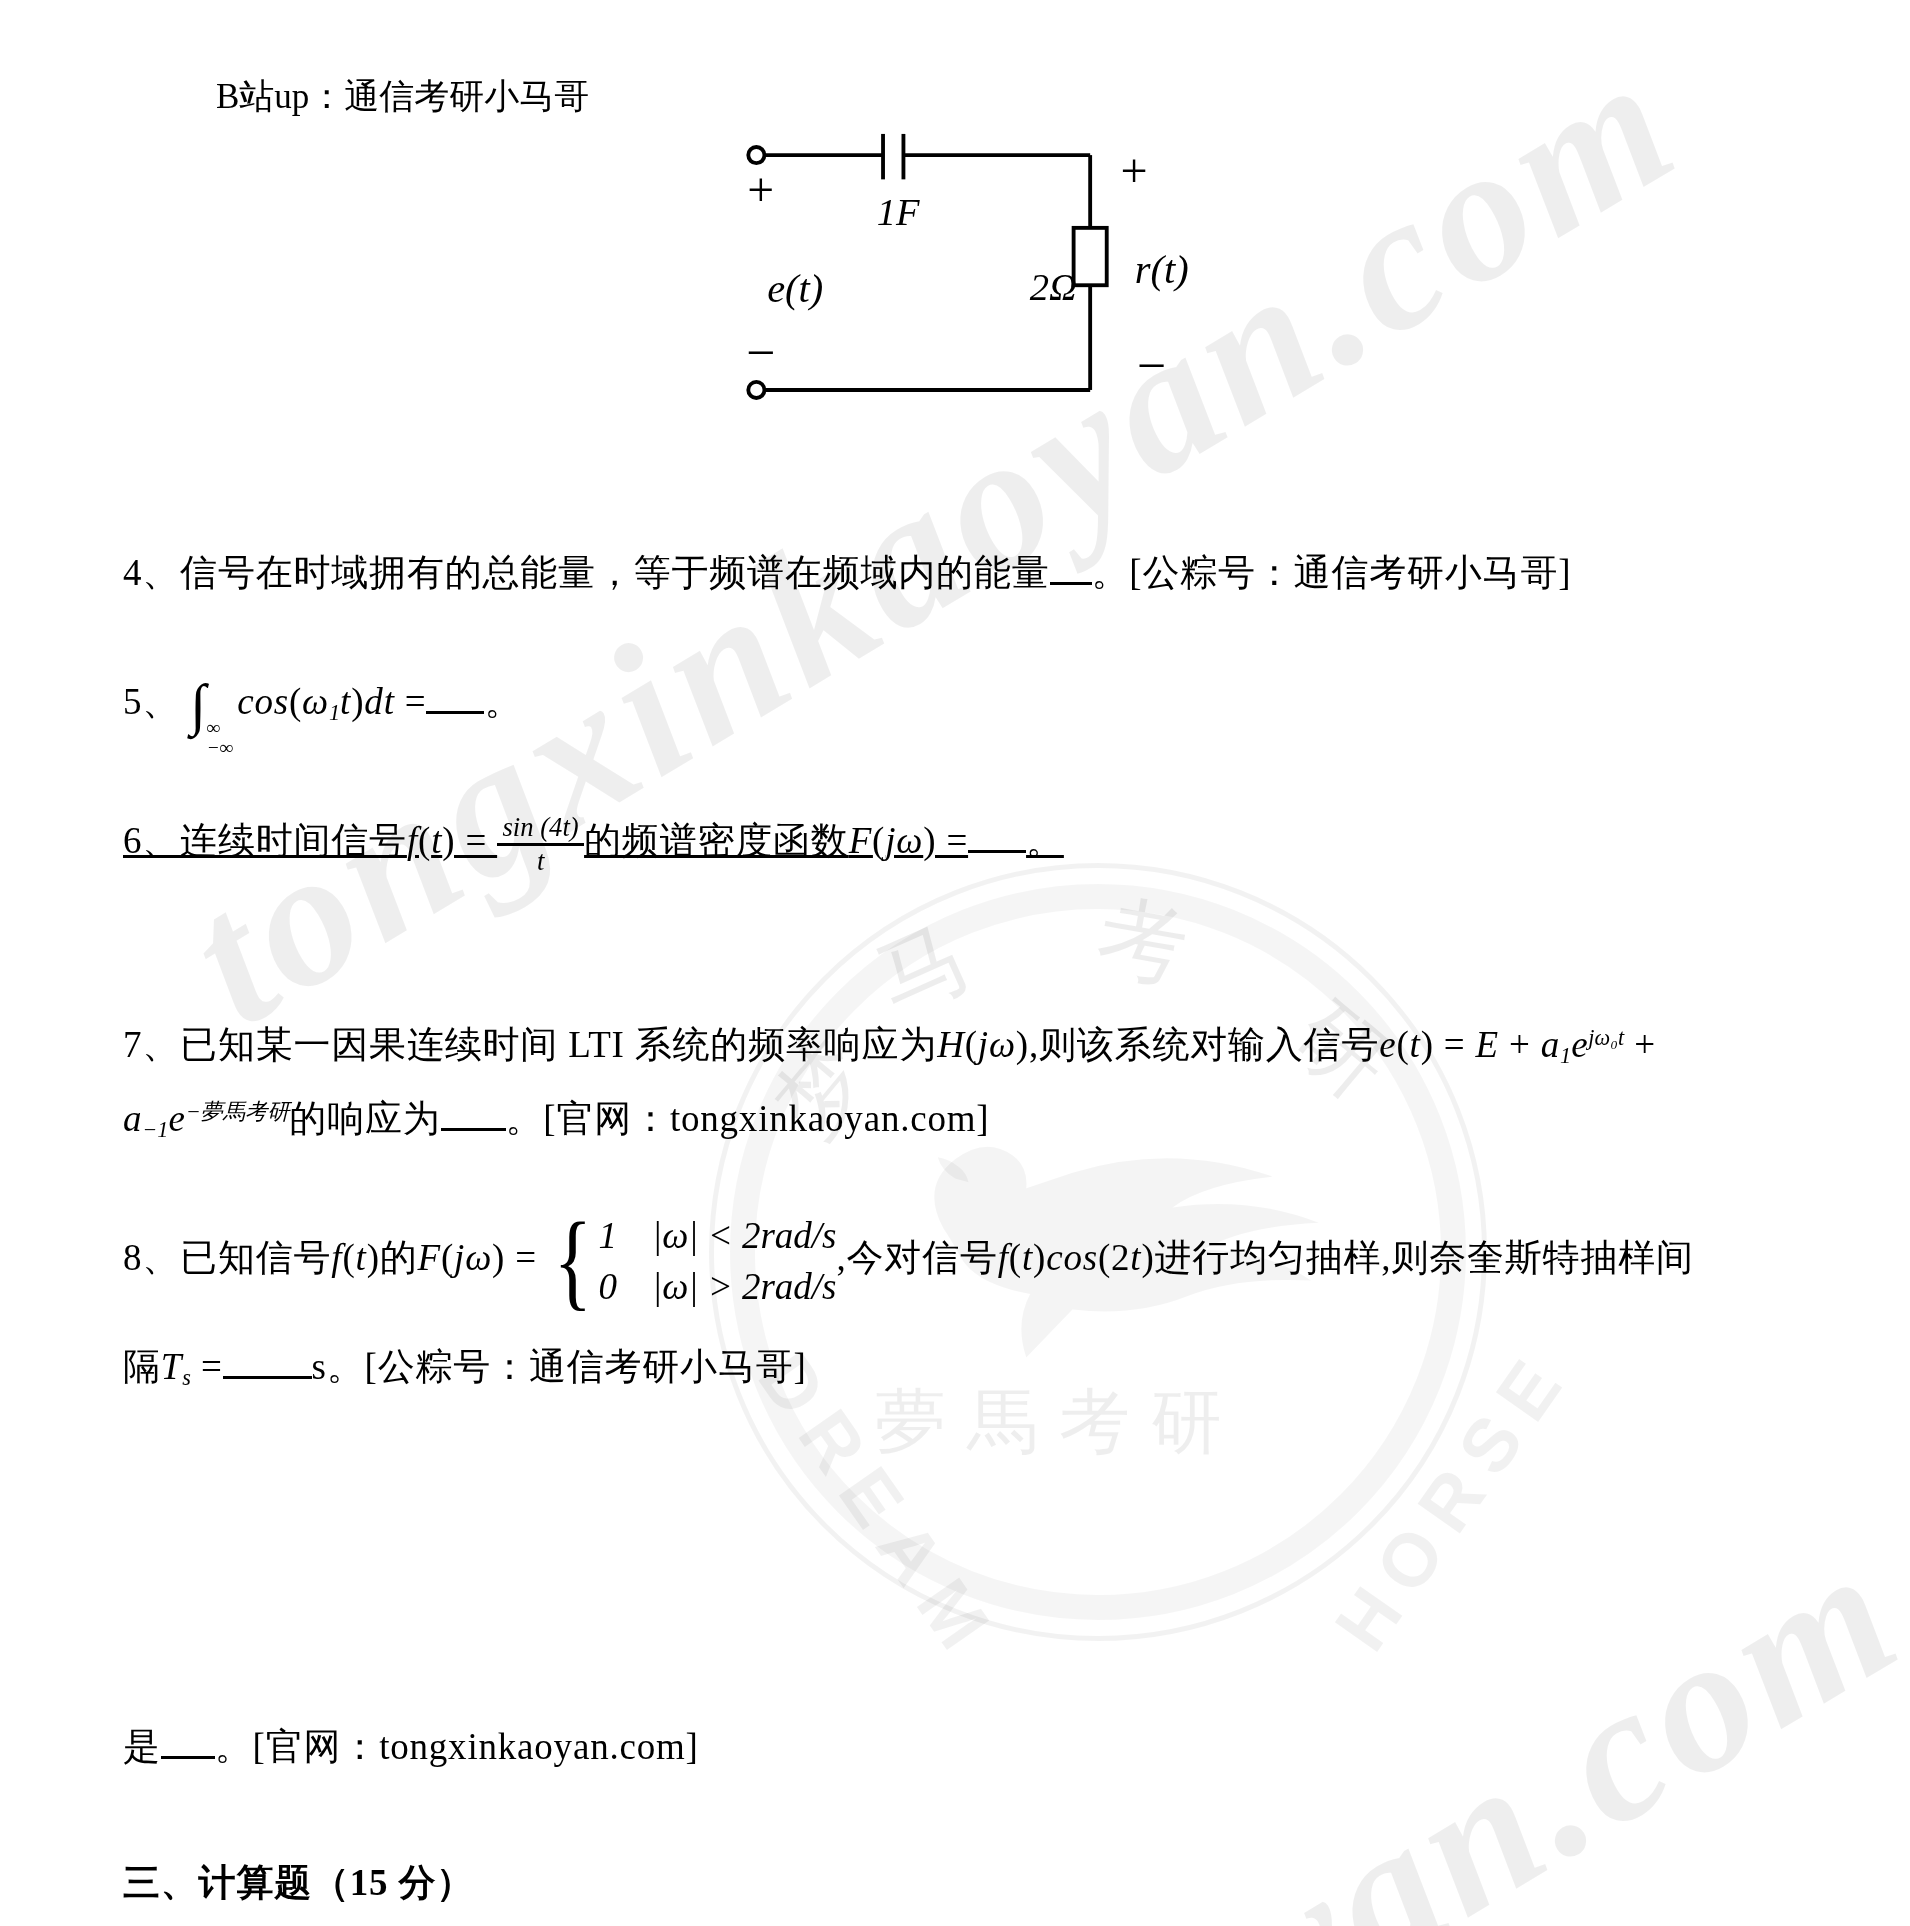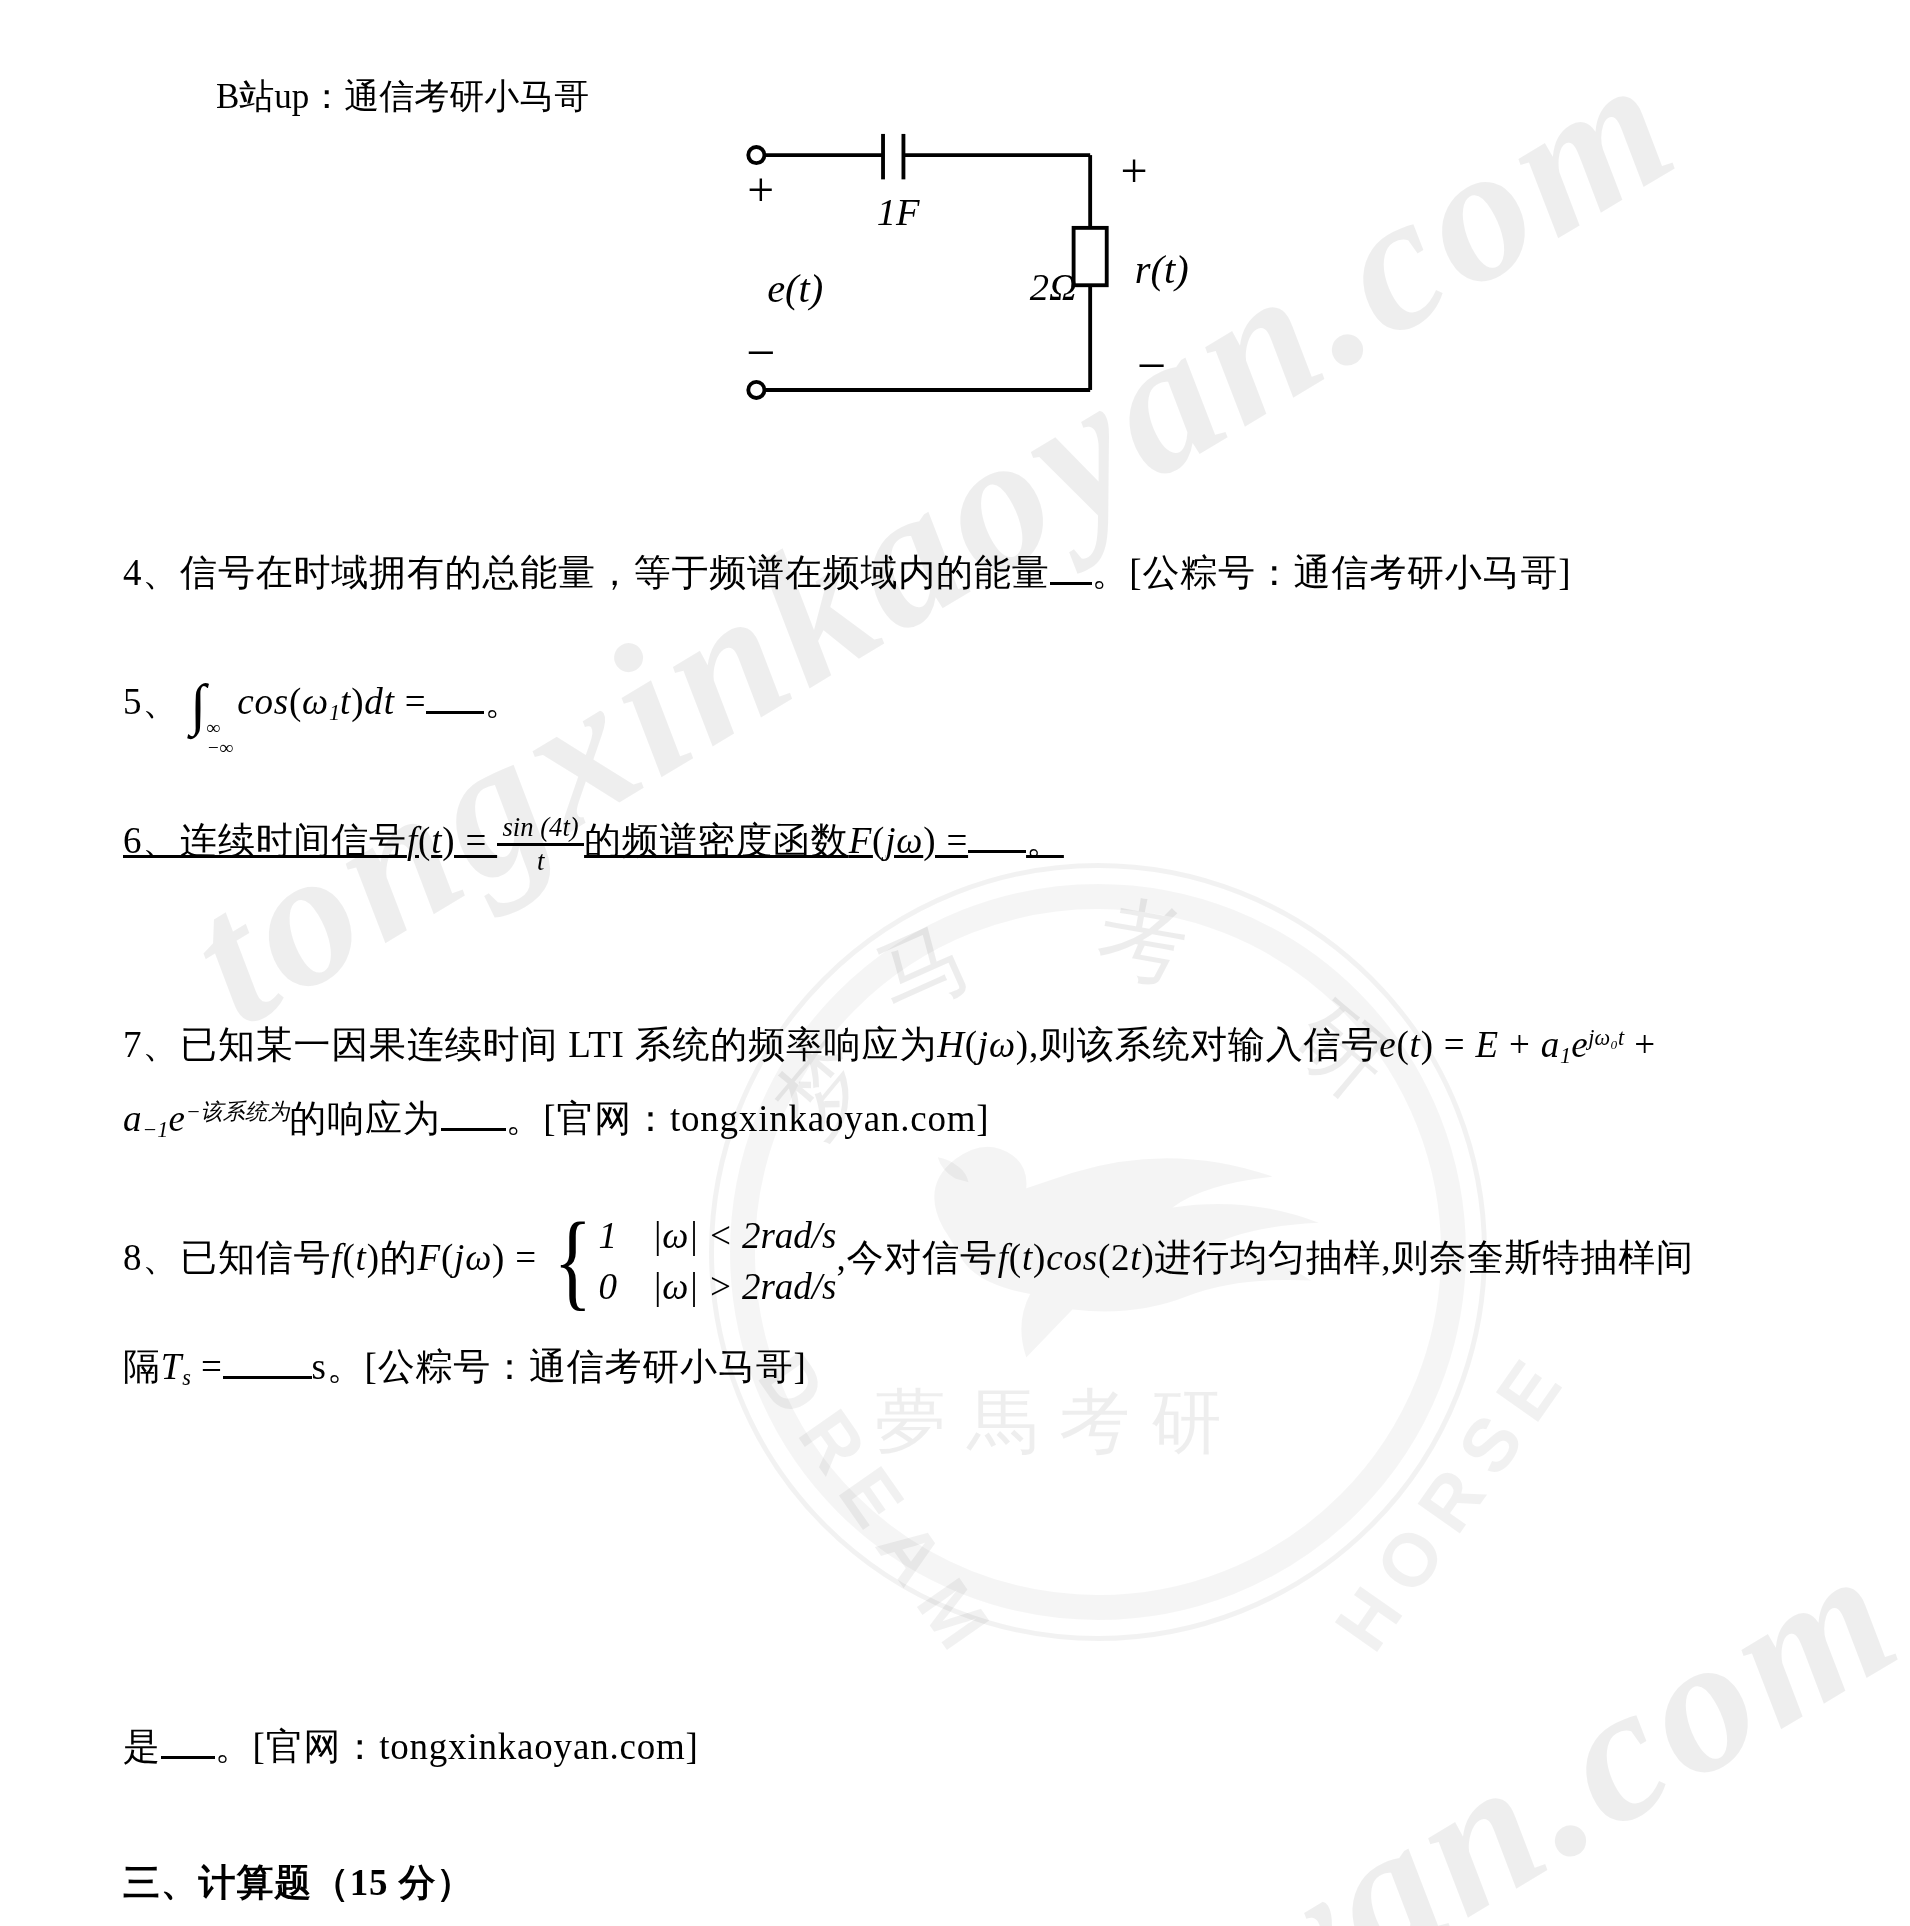--- a/index.html
+++ b/index.html
@@ -108,21 +108,21 @@
     <text x="1100" y="665" font-size="135">−</text>
   </svg>
 
   <div class="q" style="top:536px;">4、信号在时域拥有的总能量，等于频谱在频域内的能量<span class="blank" style="width: 42px;"></span>。[公粽号：通信考研小马哥]</div>
   <div class="q" style="top:665px;">5、 <span class="intsign">∫</span><span class="lims">
         <span>∞</span>
         <span>−∞</span>
       </span><i>cos</i>(<i>ω</i><sub>1</sub><i>t</i>)<i>dt</i> =<span class="blank" style="width: 58px;"></span>。</div>
   <div class="q" style="top:804px;text-decoration:underline;">6、连续时间信号<i>f</i>(<i>t</i>) = <span class="frac"><span class="num">sin (4t)</span><span class="den">t</span></span>的频谱密度函数<i>F</i>(<i>jω</i>) =<span class="blank" style="width: 58px;"></span>。</div>
   <div class="q justify" style="top:1001px;">7、已知某一因果连续时间 LTI 系统的频率响应为<i>H</i>(<i>jω</i>),则该系统对输入信号<i>e</i>(<i>t</i>) = <i>E</i> + <i>a</i><sub>1</sub><i>e</i><sup>jω₀t</sup> +</div>
-  <div class="q" style="top:1075px;"><i>a</i><sub>−1</sub><i>e</i><sup>−该系统为</sup>的响应为<span class="blank" style="width: 65px;"></span>。[官网：tongxinkaoyan.com]</div>
+  <div class="q" style="top:1075px;"><i>a</i><sub>−1</sub><i>e</i><sup>−夢馬考研</sup>的响应为<span class="blank" style="width: 65px;"></span>。[官网：tongxinkaoyan.com]</div>
   <div class="q" style="top:1200px;line-height:116px;">8、已知信号<i>f</i>(<i>t</i>)的<i>F</i>(<i>jω</i>) = <span class="cases">
         <span class="brace">{</span>
         <span class="rows">
           <span class="row">
             <span>1</span>
             <span>|ω| &lt; 2rad/s</span>
           </span>
           <span class="row">
             <span>0</span>
             <span>|ω| &gt; 2rad/s</span>

